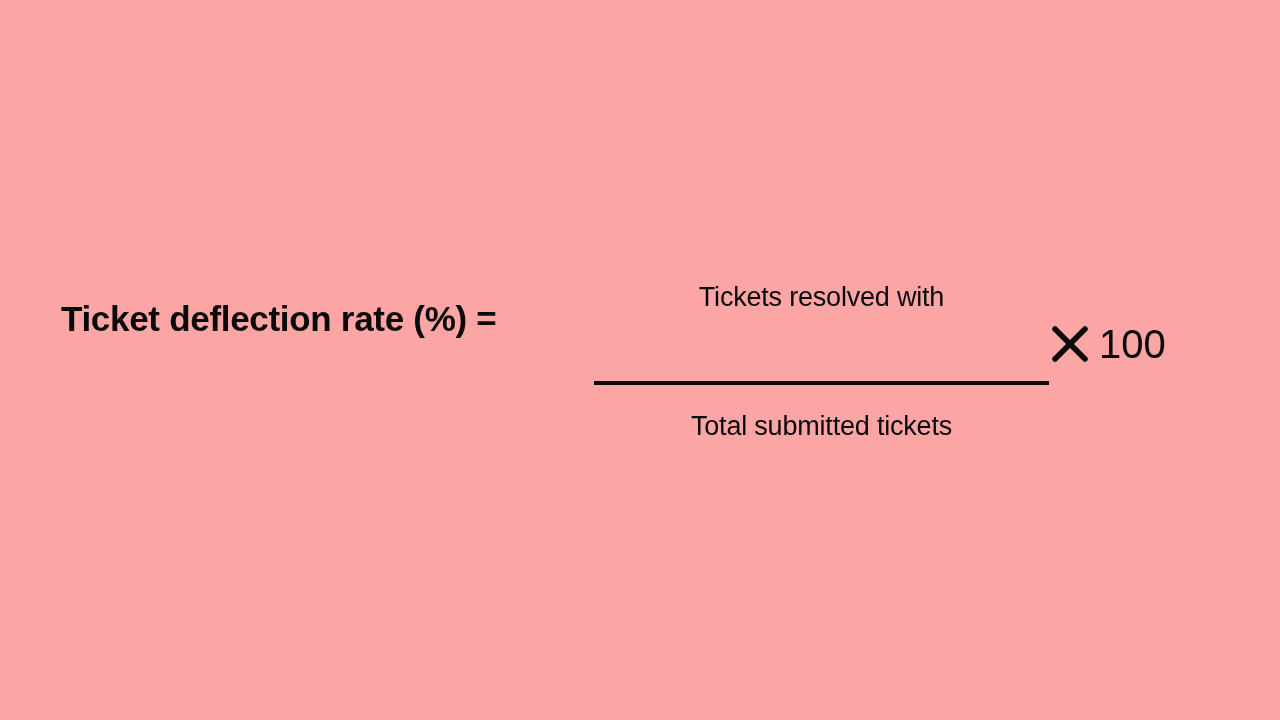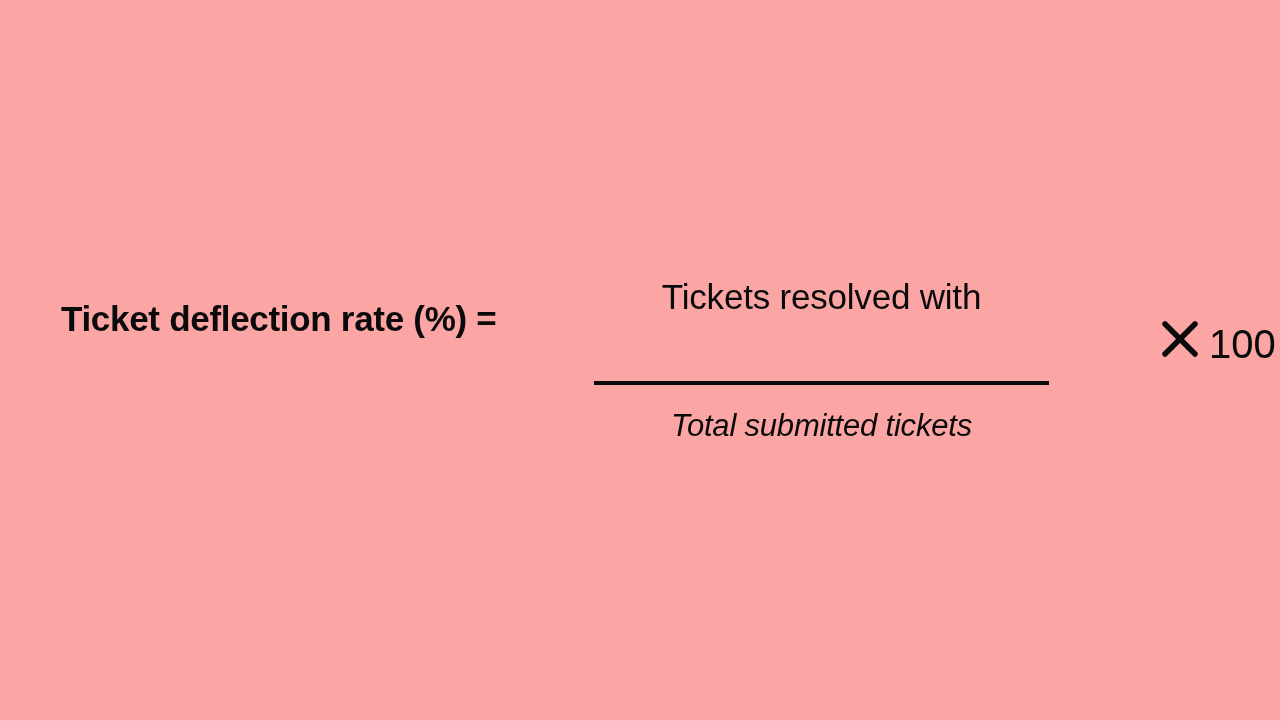--- a/index.html
+++ b/index.html
@@ -30,21 +30,21 @@
       line-height: 40px;
     }
     .fraction {
       position: absolute;
       left: 594px;
       top: 272px;
       width: 455px;
     }
     .numerator {
       text-align: center;
-      font-size: 35px;
+      font-size: 27px;
       line-height: 50px;
       letter-spacing: -0.2px;
     }
     .num-line {
       display: block;
       white-space: nowrap;
     }
     .bar {
       position: absolute;
       left: 0;
@@ -52,32 +52,31 @@
       width: 455px;
       height: 4px;
       background: #0a0a0a;
     }
     .denominator {
       position: absolute;
       left: 0;
       top: 130px;
       width: 455px;
       text-align: center;
-      font-size: 31px;
+      font-size: 27px;
       line-height: 48px;
       letter-spacing: -0.2px;
       white-space: nowrap;
-      font-style: italic;
     }
     .multiplier {
       position: absolute;
-      left: 1161px;
+      left: 1051px;
       top: 320px;
       display: flex;
-      align-items: flex-start;
+      align-items: center;
       gap: 10px;
       white-space: nowrap;
     }
     .times-icon {
       width: 38px;
       height: 38px;
       display: inline-block;
     }
     .factor {
       font-size: 40px;

